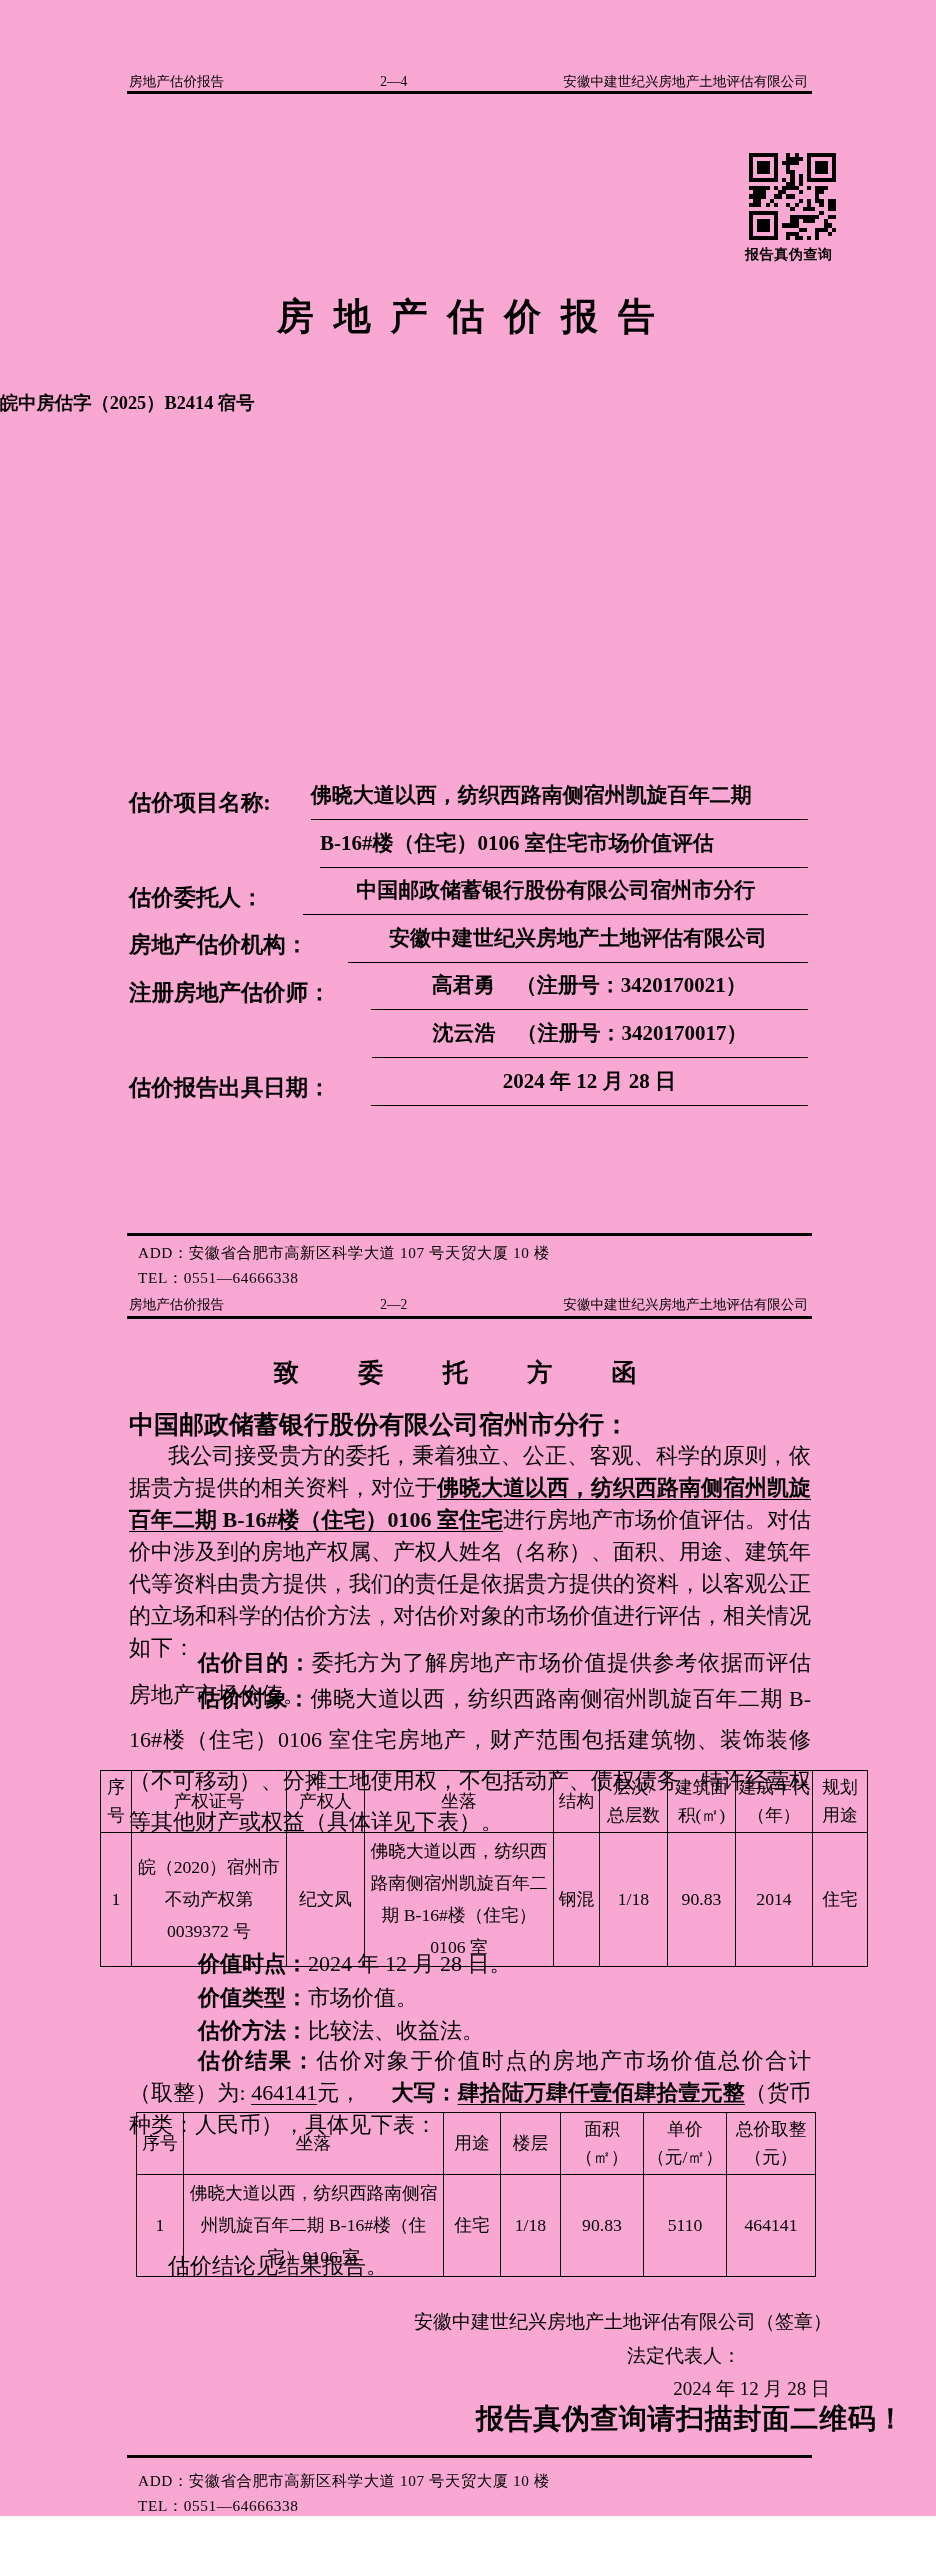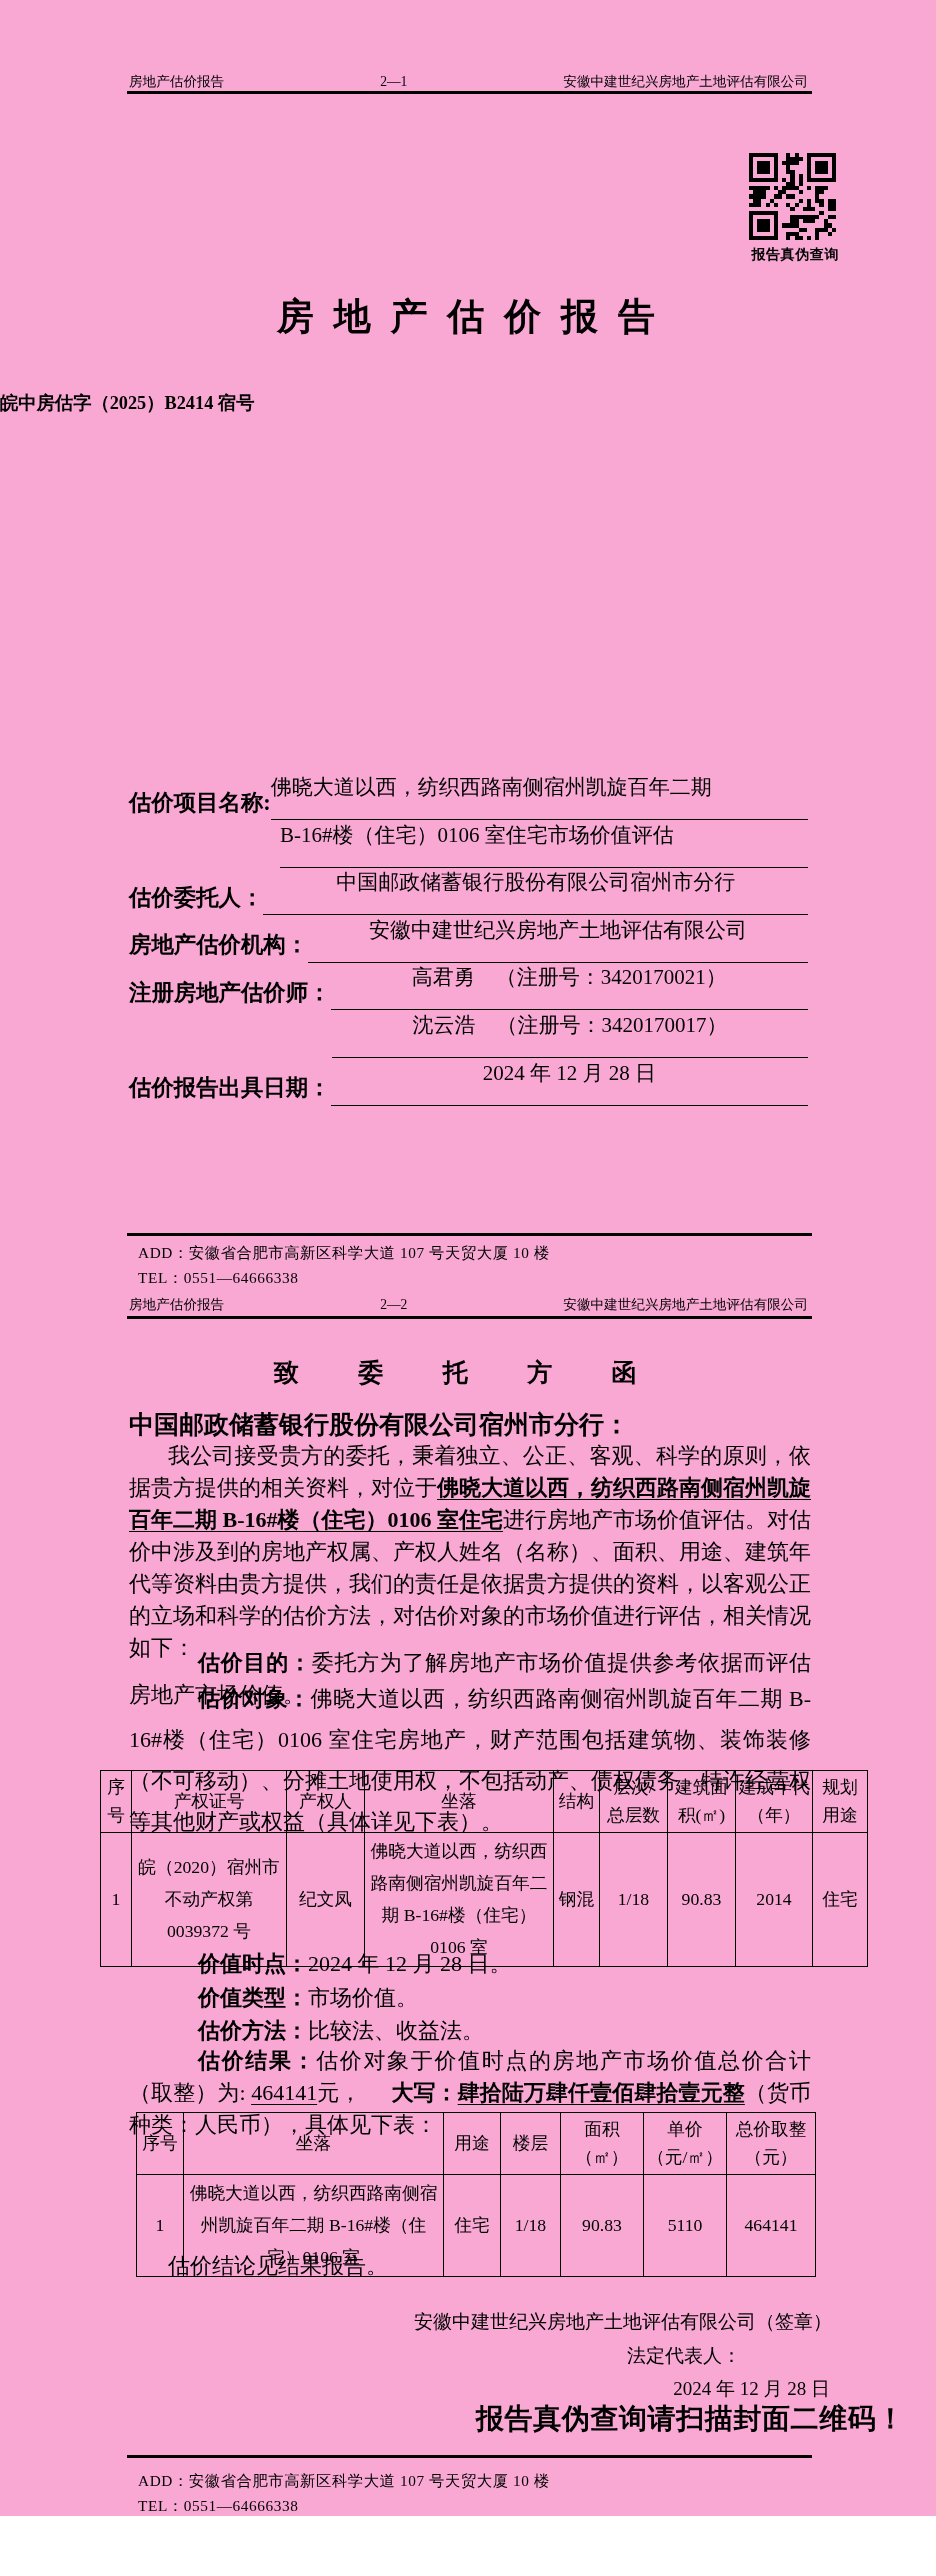--- a/index.html
+++ b/index.html
@@ -15,36 +15,36 @@
   .abs{position:absolute;}
   
   .run-header{
     left:129px;width:679px;
     display:flex;justify-content:space-between;align-items:baseline;
     font-size:13.6px;
   }
   .rule{left:127px;width:685px;height:3px;background:#000;}
   .addr-line{left:138px;font-size:15.3px;letter-spacing:0.6px;}
   
-  .qr-block{left:745px;top:153px;width:94px;text-align:right;}
+  .qr-block{left:745px;top:153px;width:94px;text-align:left;}
   .qr-block svg{width:87px;height:87px;display:block;margin:0 auto;}
   .qr-caption{font-size:14px;font-weight:bold;margin-top:5.9px;letter-spacing:0.6px;}
   .cover-title{
     left:0;top:292px;width:100%;text-align:center;
     font-size:37px;font-weight:bold;letter-spacing:5.3px;white-space:pre;
   }
   .cover-docno{left:0;top:390px;width:100%;font-size:18.3px;font-weight:bold;}
   .cover-fields{left:129px;top:786px;width:679px;}
   .f-row{display:flex;align-items:flex-end;margin-bottom:13.6px;height:34px;}
   .f-label{font-size:22.4px;font-weight:bold;white-space:nowrap;padding-bottom:2.4px;margin-top:28px;}
   .f-sp{flex:0 0 auto;}
   .f-value{
     flex:1 1 auto;border-bottom:1.8px solid #000;
-    font-size:21px;font-weight:normal;text-align:center;
-    padding-bottom:18px;white-space:nowrap;
+    font-size:21px;font-weight:bold;text-align:center;
+    padding-bottom:10px;white-space:nowrap;margin-left:40px;
   }
   .f-value.vleft{text-align:left;}
   
   .p2-title{left:0;top:1356px;width:100%;text-align:center;font-size:25px;font-weight:bold;letter-spacing:26.6px;white-space:pre;}
   .saluto{left:129px;top:1408px;font-size:25px;font-weight:bold;}
   .bodypara{left:129px;width:682px;font-size:22px;line-height:32px;text-align:justify;margin:0;}
   .indent2{text-indent:39px;}
   .kv-label{font-weight:bold;margin-left:30px;}
   .em-ul{font-weight:bold;text-decoration:underline;text-decoration-thickness:1.2px;text-underline-offset:3.5px;}
   .ul-only{text-decoration:underline;text-decoration-thickness:1.2px;text-underline-offset:3.5px;}
@@ -60,21 +60,21 @@
   .sig-line{font-size:19px;white-space:nowrap;}
   .qr-note{left:476px;top:2400px;font-size:28px;font-weight:bold;letter-spacing:0.6px;}
 </style>
 </head>
 <body>
 
 <div class="sheet">
 
   <div class="abs run-header" style="top:73px;">
     <span>房地产估价报告</span>
-    <span>2—1</span>
+    <span>2—4</span>
     <span>安徽中建世纪兴房地产土地评估有限公司</span>
   </div>
   <div class="abs rule" style="top:91px;"></div>
 
   <div class="abs qr-block">
     <svg id="qr-svg" viewBox="0 0 21 21" shape-rendering="crispEdges">
         <rect x="0" y="0" width="1" height="1" fill="#000"></rect>
         <rect x="1" y="0" width="1" height="1" fill="#000"></rect>
         <rect x="2" y="0" width="1" height="1" fill="#000"></rect>
         <rect x="3" y="0" width="1" height="1" fill="#000"></rect>

